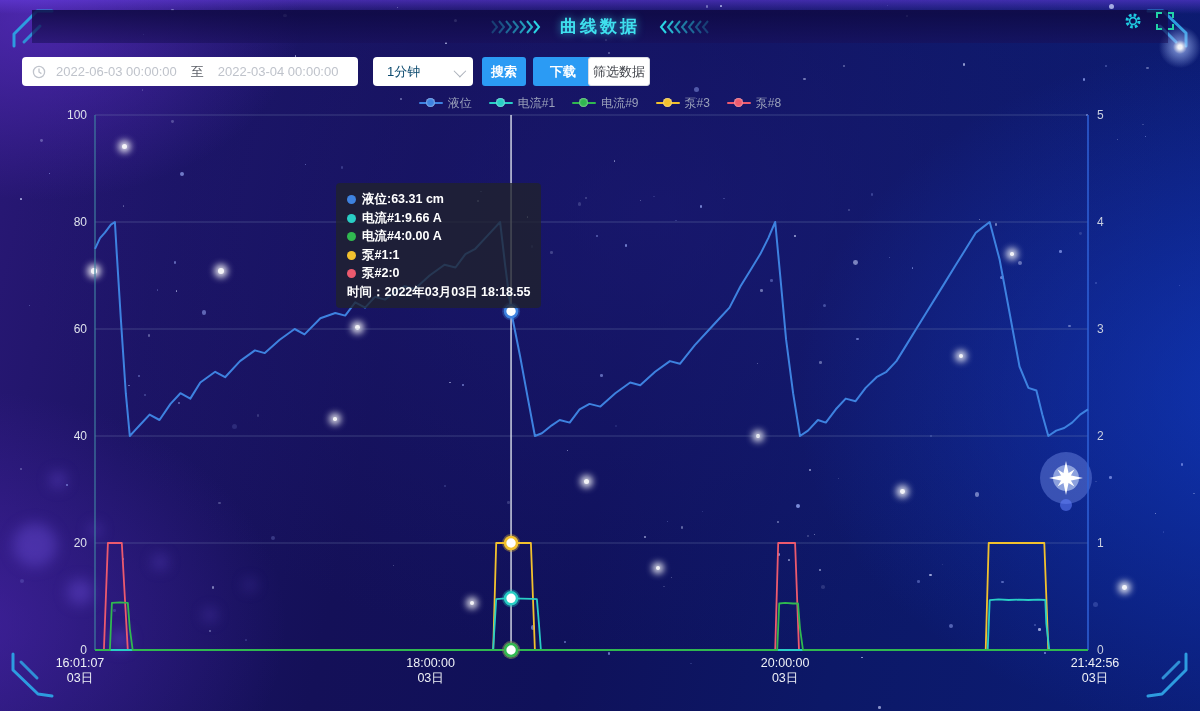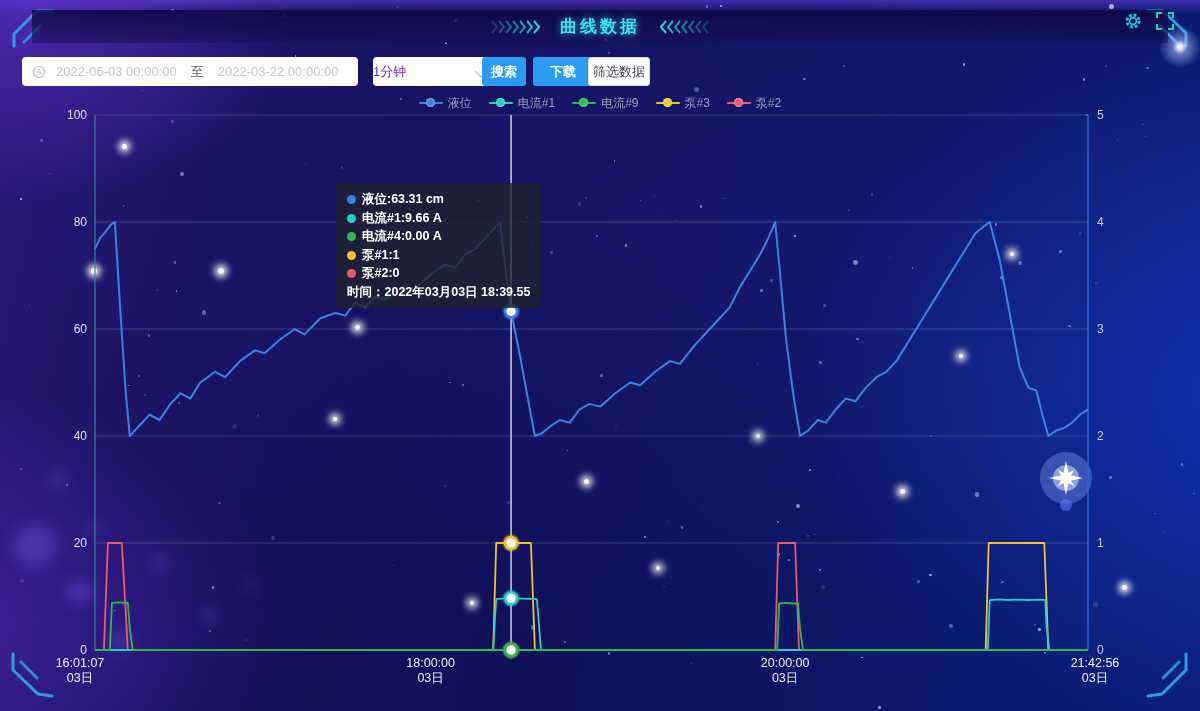--- a/index.html
+++ b/index.html
@@ -22,21 +22,21 @@
     background:linear-gradient(180deg, rgba(14,9,66,.85), rgba(24,15,88,.55));}
   .header{position:absolute;left:0;right:0;top:10px;height:33px;display:flex;align-items:center;justify-content:center;gap:18px;}
   .title{color:#3fe0ee;font-size:17px;font-weight:bold;letter-spacing:3px;text-shadow:0 0 9px rgba(60,220,240,.65);}
   .hdr-icons{position:absolute;right:26px;top:12px;display:flex;gap:14px;align-items:center;}
   .hicon{width:18px;height:18px;cursor:pointer;}
   
   .ctl{position:absolute;top:57px;height:29px;box-sizing:border-box;border-radius:4px;font-size:13px;display:flex;align-items:center;}
   .date-input{left:22px;width:336px;background:#fff;padding:0 10px;cursor:pointer;}
   .date-input .ph{color:#bfc3cb;}
   .date-input .sep{color:#5a5e66;margin:0 14px;}
-  .sel{left:373px;width:121px;background:#fff;color:#6d28d9;cursor:pointer;position:absolute;}
+  .sel{left:373px;width:100px;background:#fff;color:#0c4a6e;padding-left:14px;cursor:pointer;position:absolute;}
   .sel .chev{position:absolute;right:10px;top:11px;width:8px;height:8px;border-right:1.6px solid #aab0ba;border-bottom:1.6px solid #aab0ba;transform:rotate(45deg) translateY(-2px);}
   .btn{justify-content:center;color:#fff;background:#2b9bf4;cursor:pointer;font-weight:bold;border-radius:3px;}
   .btn-search{left:482px;width:44px;}
   .btn-download{left:533px;width:60px;}
   .btn-filter{left:588px;width:62px;background:#fff;color:#3c3f46;border:1px solid #d8dbe2;font-weight:normal;}
   
   .legend{position:absolute;left:0;right:0;top:95px;height:16px;display:flex;justify-content:center;gap:17px;align-items:center;}
   .legend-item{display:flex;align-items:center;gap:5px;color:#9aa0ba;font-size:12px;cursor:pointer;}
   .lmk{width:24px;height:10px;position:relative;}
   .lmk .ln{position:absolute;left:0;right:0;top:4px;height:2px;border-radius:2px;}
@@ -283,21 +283,21 @@
   </svg>
 </div>
 
 <div class="ctl date-input">
   <svg width="14" height="14" viewBox="0 0 14 14" style="margin-right:10px" fill="none" stroke="#c0c4cc" stroke-width="1.3">
     <circle cx="7" cy="7" r="5.6"></circle>
       <path d="M7,3.6 L7,7 L9.4,8.6"></path>
   </svg>
   <span class="ph">2022-06-03 00:00:00</span>
   <span class="sep">至</span>
-  <span class="ph">2022-03-22 00:00:00</span>
+  <span class="ph">2022-03-04 00:00:00</span>
 </div>
 <div class="ctl sel">
   <span>1分钟</span>
   <span class="chev"></span>
 </div>
 <div class="ctl btn btn-search">搜索</div>
 <div class="ctl btn btn-download">下载</div>
 <div class="ctl btn btn-filter">筛选数据</div>
 
 <div class="legend" id="legend">
@@ -327,21 +327,21 @@
         <span class="ln" style="background:#f2c12e"></span>
         <span class="dt" style="background:#f2c12e"></span>
       </span>
       <span>泵#3</span>
     </div>
     <div class="legend-item">
       <span class="lmk">
         <span class="ln" style="background:#ec5a6e"></span>
         <span class="dt" style="background:#ec5a6e"></span>
       </span>
-      <span>泵#2</span>
+      <span>泵#8</span>
     </div>
   </div>
 
 <div class="layer" id="chart"><svg width="1200" height="711" viewBox="0 0 1200 711">
       <line x1="95" y1="115" x2="1088" y2="115" stroke="rgba(140,156,195,0.32)" stroke-width="1"></line>
       <text x="87" y="119" text-anchor="end" font-size="12" fill="#dde1ec">100</text>
       <text x="1097" y="119" text-anchor="start" font-size="12" fill="#c9cfdf">5</text>
       <line x1="95" y1="222" x2="1088" y2="222" stroke="rgba(140,156,195,0.32)" stroke-width="1"></line>
       <text x="87" y="226" text-anchor="end" font-size="12" fill="#dde1ec">80</text>
       <text x="1097" y="226" text-anchor="start" font-size="12" fill="#c9cfdf">4</text>
@@ -384,14 +384,14 @@
       <text x="1095" y="667" text-anchor="middle" font-size="12.5" fill="#eef0f6">21:42:56</text>
       <text x="1095" y="682" text-anchor="middle" font-size="12.5" fill="#eef0f6">03日</text>
     </svg></div>
 
 <div class="tooltip" id="tooltip">
     <div><span class="dot" style="background:#3e82e0"></span><span>液位:63.31 cm</span></div>
     <div><span class="dot" style="background:#29cec5"></span><span>电流#1:9.66 A</span></div>
     <div><span class="dot" style="background:#30b850"></span><span>电流#4:0.00 A</span></div>
     <div><span class="dot" style="background:#f2c12e"></span><span>泵#1:1</span></div>
     <div><span class="dot" style="background:#ec5a6e"></span><span>泵#2:0</span></div>
-    <div>时间：2022年03月03日 18:39.55</div>
+    <div>时间：2022年03月03日 18:18.55</div>
   </div>
 
 </body></html>

